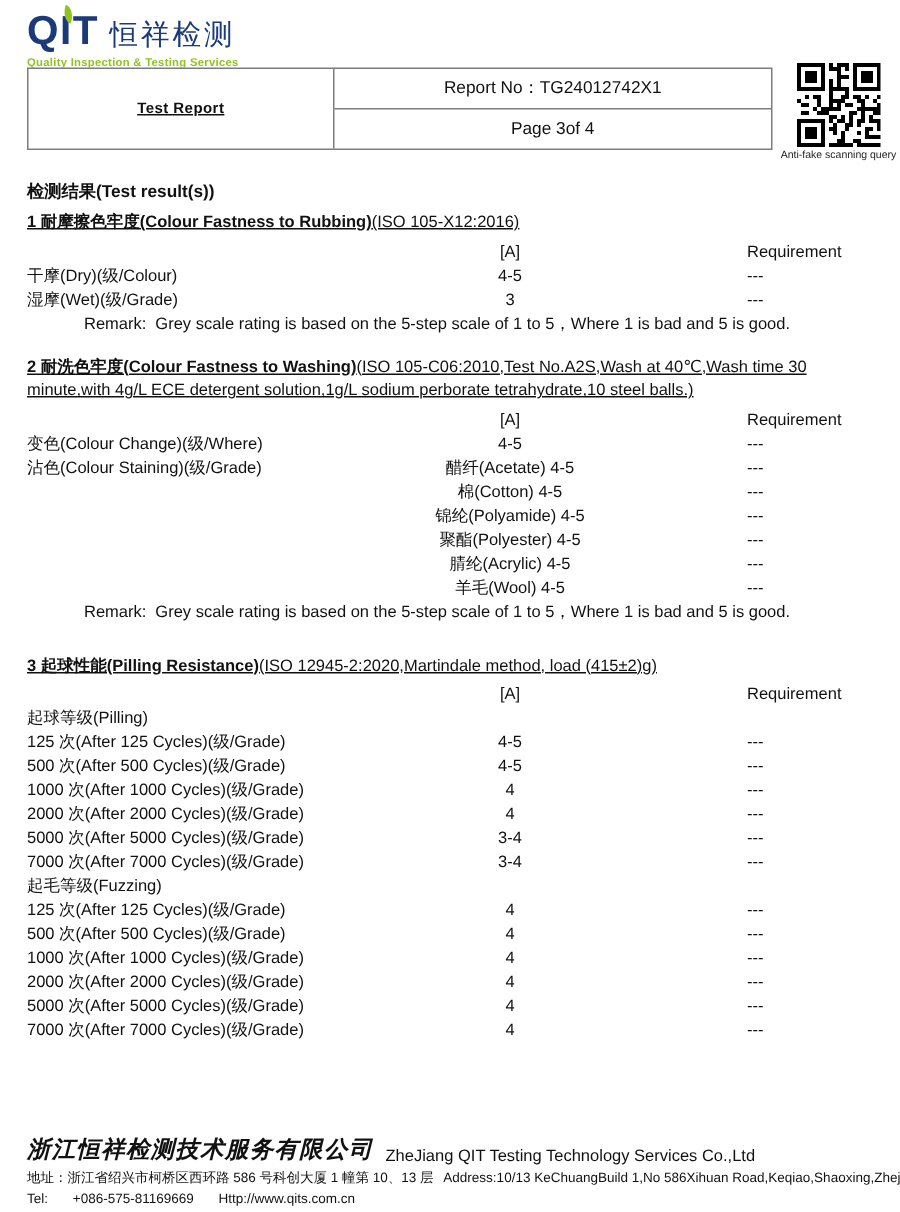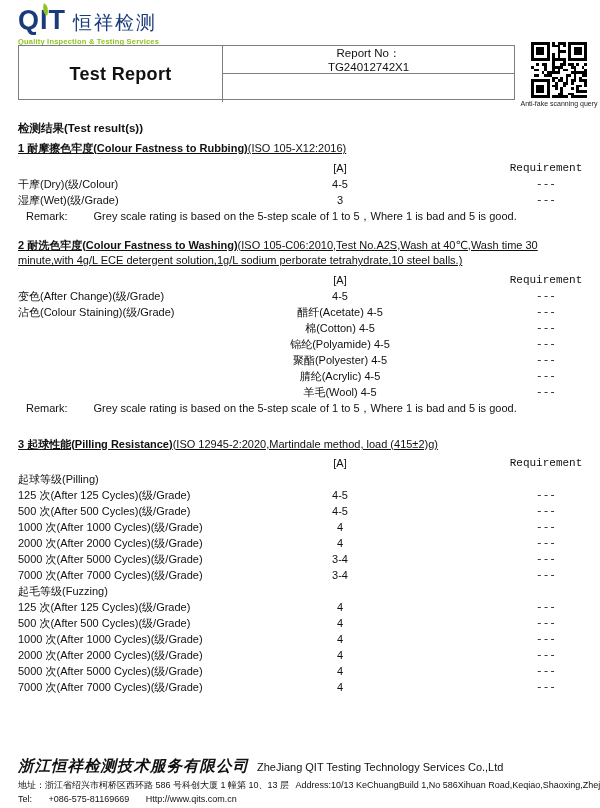--- a/index.html
+++ b/index.html
@@ -13,43 +13,43 @@
   .logo-top { display:flex; align-items:baseline; gap:7px; }
   .logo-mark { position:relative; font-size:27px; font-weight:bold; color:var(--navy); letter-spacing:1px; line-height:28px; }
   .logo-leaf { position:absolute; left:24px; top:-2px; width:7px; height:11px; background:var(--green);
                border-radius:0 100% 0 100%; transform:rotate(18deg); }
   .logo-cn { font-size:19px; font-weight:normal; color:var(--navy); letter-spacing:2px; }
   .logo-tagline { font-size:7.5px; font-weight:bold; color:var(--green); margin-top:1px; letter-spacing:.2px; }
   
   .header-table { position:absolute; left:18px; top:45px; width:497px; height:55px;
                   display:grid; grid-template-columns:204px 1fr; border:1.5px solid #7d7d7d; background:#fff; }
   .ht-left { border-right:1.5px solid #7d7d7d; display:flex; align-items:center; justify-content:center;
-             font-size:18px; font-weight:bold; letter-spacing:.3px; }
+             font-size:10px; font-weight:bold; letter-spacing:.3px;text-decoration:underline; }
   .ht-right { display:grid; grid-template-rows:1fr 1fr; }
   .ht-cell { display:flex; align-items:center; justify-content:center; font-size:11.5px; }
-  .ht-cell.top { border-bottom:1.5px solid #7d7d7d;flex-direction:column; }
+  .ht-cell.top { border-bottom:1.5px solid #7d7d7d; }
   
   .qr-block { position:absolute; left:520px; top:42px; width:78px; text-align:center; }
   .qr-block svg { display:block; margin:0 auto; background:#fff; }
   .qr-caption { font-size:7px; color:#222; margin-top:2px; white-space:nowrap; }
   
   .main { position:absolute; left:18px; right:6px; top:121px; font-size:11px; }
   .results-title { font-size:11.5px; font-weight:bold; line-height:14px; margin-bottom:6px; }
   .sec-title { font-size:11px; line-height:15.5px;text-decoration:underline; }
   .sec-title .tb { font-weight:bold; }
   .sec2 { margin-top:14px; }
   .sec3 { margin-top:21px; }
   .grid-row { display:grid; grid-template-columns:240px 164px 1fr; line-height:16px; }
   .grid-row .val { text-align:center; }
-  .grid-row .req { text-align:center; padding-left:76px;font-family:Liberation Mono, monospace; }
+  .grid-row .req { padding-left:76px; }
   .cols-header { margin-top:3px; }
-  .remark { display:flex; gap:26px; line-height:16px; padding-left:8px; }
+  .remark { display:flex; gap:6px; line-height:16px; padding-left:8px;margin-left:30px; }
   
   .footer { position:absolute; left:18px; right:8px; bottom:3px; }
-  .co-line { display:flex; align-items:center; gap:8px; white-space:nowrap; }
+  .co-line { display:flex; align-items:flex-end; gap:8px; white-space:nowrap; }
   .co-cn { font-family:"DejaVu Serif","Liberation Serif",serif; font-style:italic; font-weight:bold;
            font-size:15.5px; letter-spacing:1px; }
   .co-en { font-size:11px; color:#111; }
   .addr-line, .tel-line { font-size:9px; line-height:12px; white-space:nowrap; margin-top:2px; }
   .addr-line span { margin-right:4px; }
   .tel-line span { margin-right:14px; }
 </style>
 </head>
 <body>
 
@@ -66,20 +66,21 @@
     <div class="logo-tagline">Quality Inspection &amp; Testing Services</div>
   </div>
 
   <div class="header-table">
     <div class="ht-left">Test Report</div>
     <div class="ht-right">
       <div class="ht-cell top">
         <span>Report No：</span>
         <span>TG24012742X1</span>
       </div>
+      <div class="ht-cell">Page 3of 4</div>
     </div>
   </div>
 
   <div class="qr-block">
     <svg viewBox="0 0 21 21" width="56" height="56" shape-rendering="crispEdges">
       <g fill="#000">
         <path d="M0 0h7v1H0zM0 1h1v6H0zM6 1h1v6H6zM1 6h6v1H1zM2 2h3v3H2z"></path>
         <path d="M14 0h7v1h-7zM14 1h1v6h-1zM20 1h1v6h-1zM15 6h6v1h-6zM16 2h3v3h-3z"></path>
         <path d="M0 14h7v1H0zM0 15h1v6H0zM6 15h1v6H6zM1 20h6v1H1zM2 16h3v3H2z"></path>
       </g>
@@ -119,21 +120,21 @@
     <div class="sec sec2">
       <div class="sec-title">
         <span class="tb">2 耐洗色牢度(Colour Fastness to Washing)</span><span>(ISO 105-C06:2010,Test No.A2S,Wash at 40℃,Wash time 30 minute,with 4g/L ECE detergent solution,1g/L sodium perborate tetrahydrate,10 steel balls.)</span>
       </div>
       <div class="grid-row cols-header">
         <span class="lbl"></span>
         <span class="val">[A]</span>
         <span class="req">Requirement</span>
       </div>
       <div class="grid-row">
-        <span class="lbl">变色(After Change)(级/Grade)</span>
+        <span class="lbl">变色(Colour Change)(级/Where)</span>
         <span class="val">4-5</span>
         <span class="req">---</span>
       </div>
       <div class="grid-row">
         <span class="lbl">沾色(Colour Staining)(级/Grade)</span>
         <span class="val">醋纤(Acetate) 4-5</span>
         <span class="req">---</span>
       </div>
       <div class="grid-row">
         <span class="lbl"></span>

